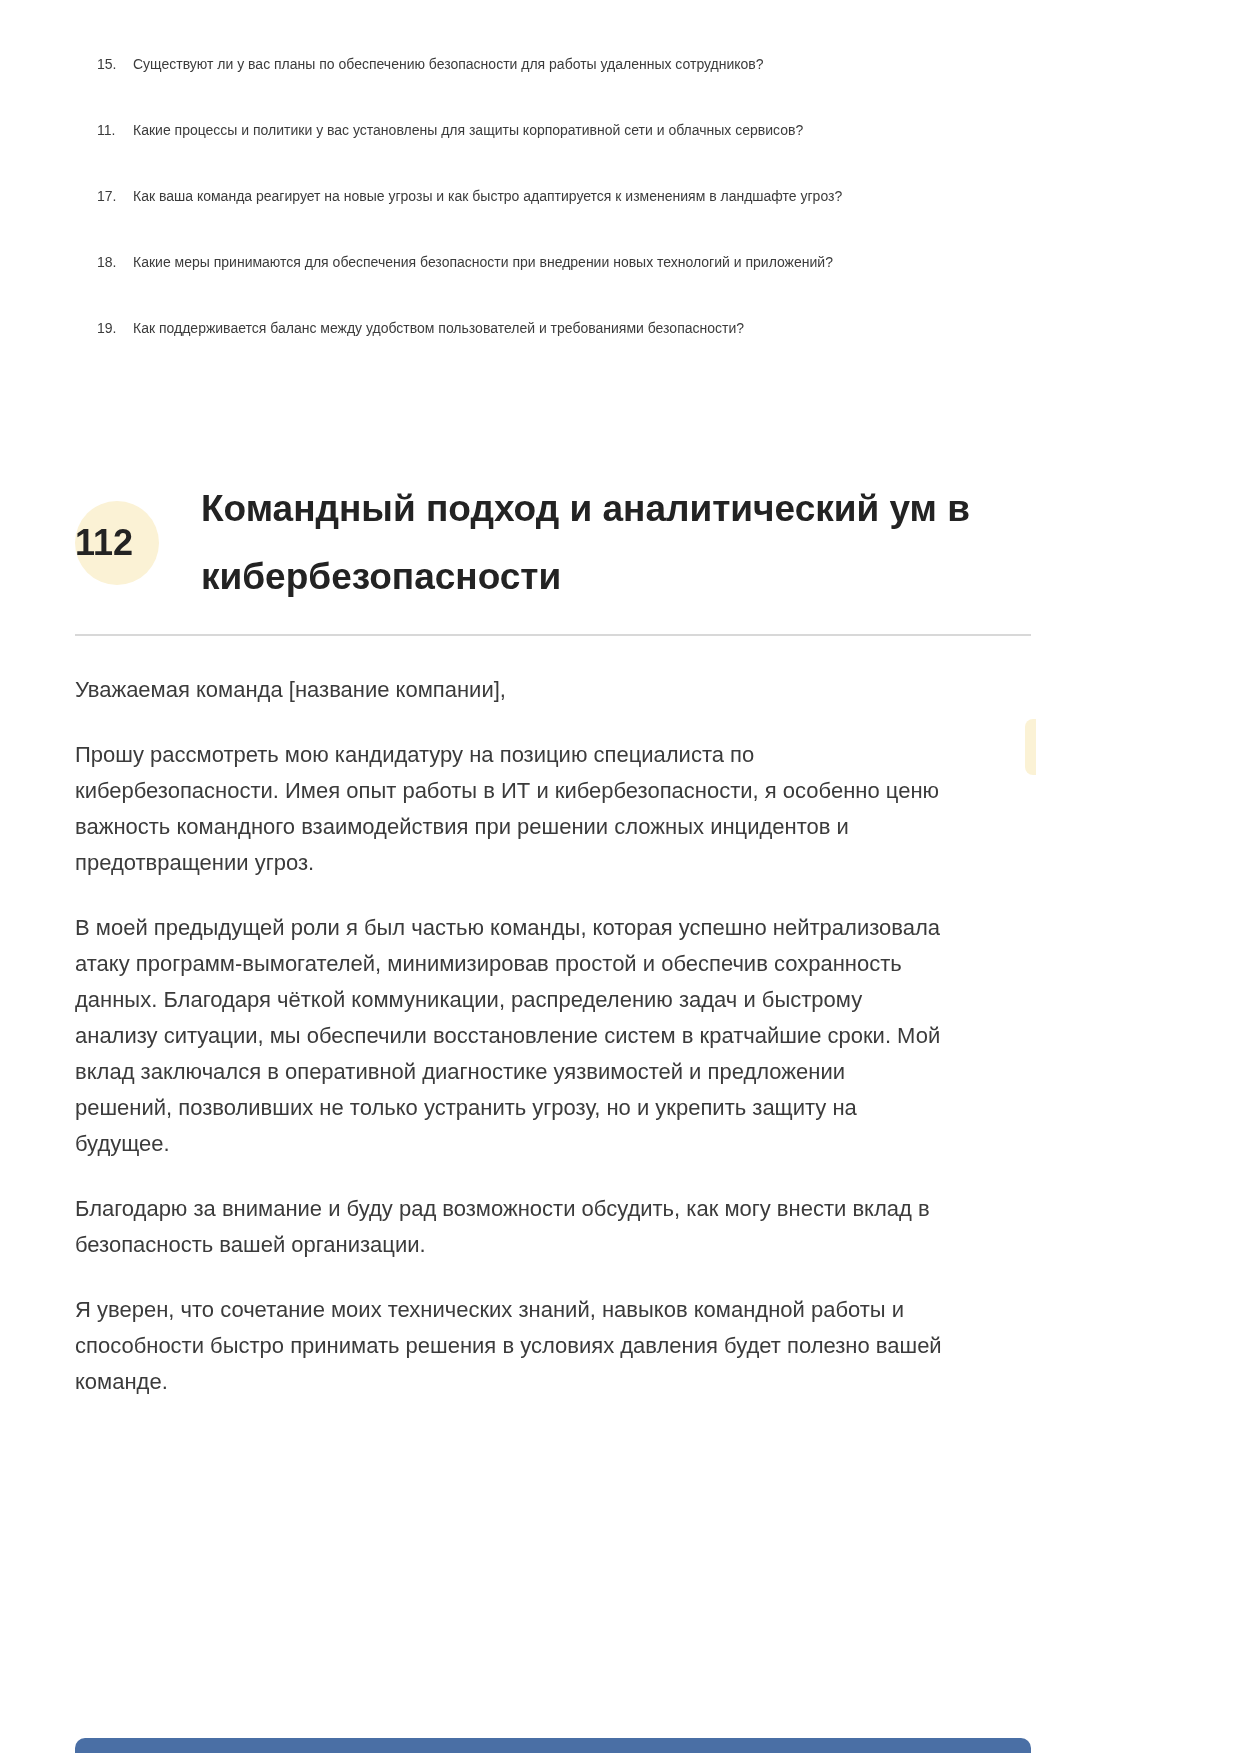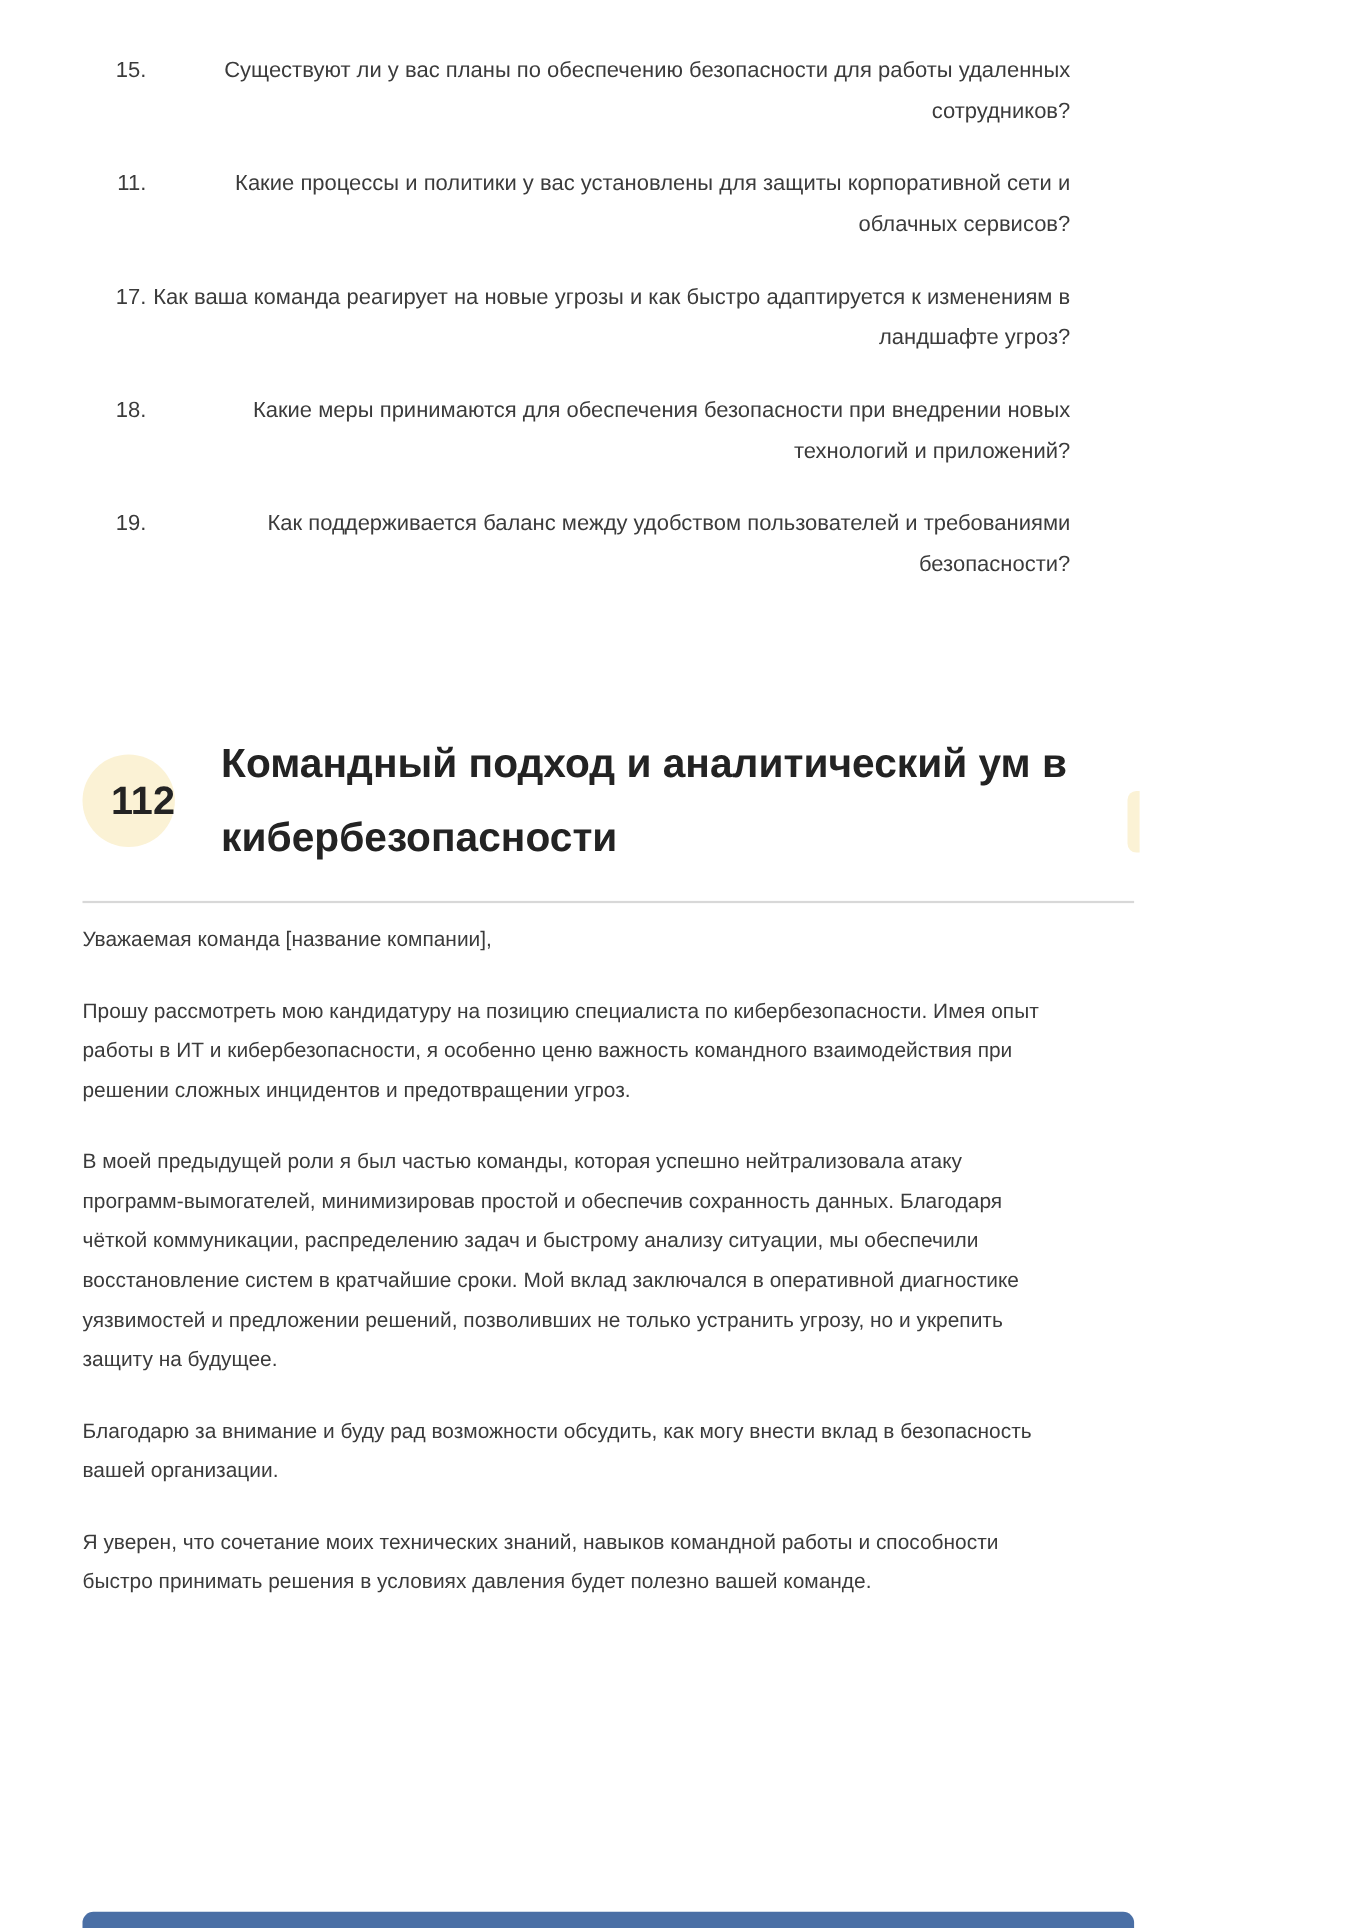--- a/index.html
+++ b/index.html
@@ -20,25 +20,24 @@
     left: 75px;
     top: 0;
     width: 956px;
   }
   
   .questions {
     padding-top: 46px;
   }
   .q-item {
     display: flex;
-    font-size: 20px;
+    font-size: 14px;
     line-height: 37px;
     margin-bottom: 29px;
     padding-left: 22px;
-    text-align: right;
   }
   .q-num {
     width: 36px;
     flex: none;
   }
   .q-text {
     width: 840px;
     max-width: 840px;
   }
   
@@ -47,21 +46,21 @@
     display: flex;
     align-items: center;
   }
   .badge {
     width: 84px;
     height: 84px;
     border-radius: 50%;
     background: var(--badge-bg, #fbf2d5);
     display: flex;
     align-items: center;
-    justify-content: flex-end;
+    justify-content: flex-start;
     font-size: 36px;
     font-weight: bold;
     color: var(--heading, #232323);
     flex: none;
   }
   .section-title {
     margin-left: 42px;
     font-size: 37px;
     font-weight: bold;
     line-height: 1.85;
@@ -69,22 +68,22 @@
     flex: 1;
   }
   .divider {
     border: none;
     border-top: 2px solid var(--divider, #d8d8d8);
     margin: 22px 0 0 0;
     width: 100%;
   }
   
   .letter {
-    margin-top: 16px;
-    font-size: 19px;
+    margin-top: 36px;
+    font-size: 22px;
     line-height: 36px;
     width: 870px;
   }
   .letter p {
     margin: 0 0 29px 0;
   }
   
   .badge-fragment {
     position: absolute;
     left: 1025px;

